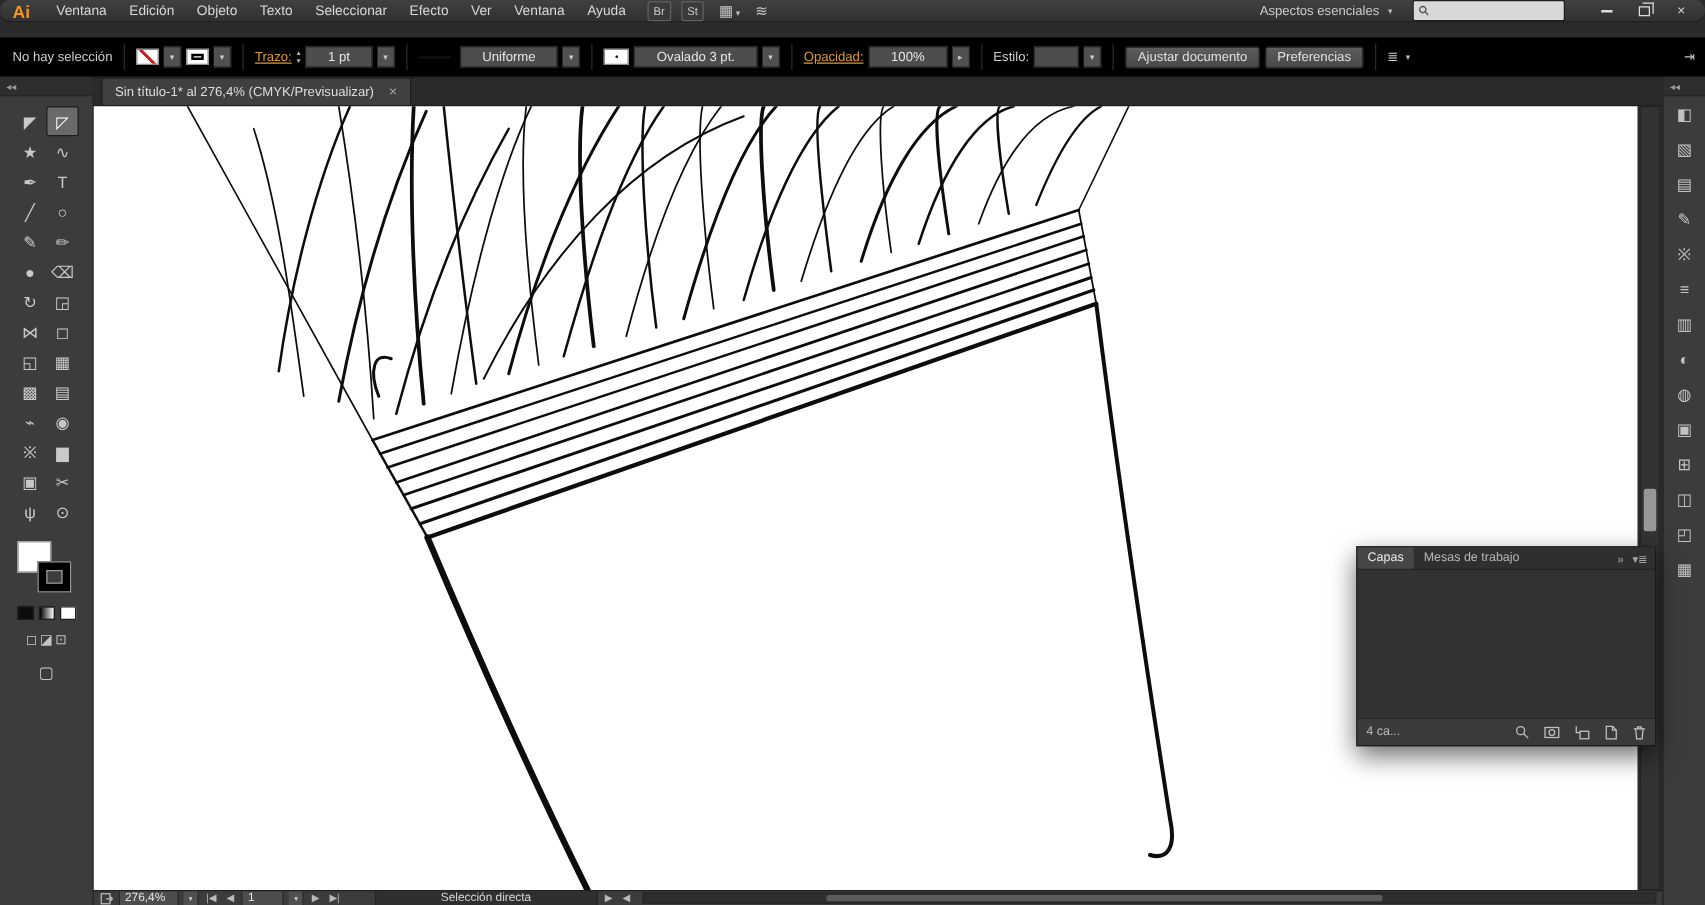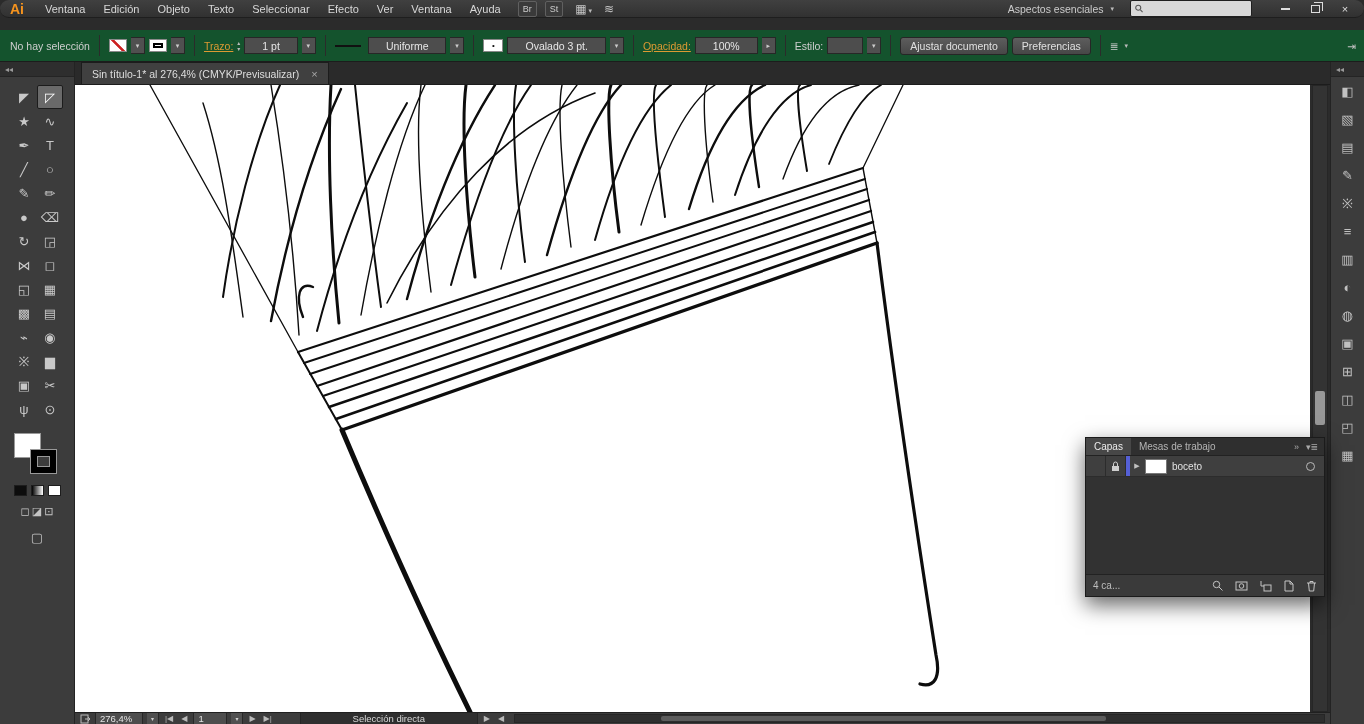--- a/index.html
+++ b/index.html
@@ -23,21 +23,21 @@
     border-radius:2px; height:17px; width:122px; padding:0 4px; margin-right:20px; gap:3px; }
   .search input { border:0; background:transparent; width:100%; font-size:10px; color:#333; outline:none; }
   .win-btns { display:flex; gap:4px; }
   .win-btn { width:26px; height:18px; display:flex; align-items:center; justify-content:center; color:#ddd; }
   .min-glyph { width:9px; height:2px; background:#ddd; }
   .restore-glyph { width:9px; height:8px; border:1px solid #ddd; position:relative; }
   .restore-glyph::before { content:""; position:absolute; left:2px; top:-4px; width:8px; height:8px;
     border:1px solid #ddd; border-bottom:0; border-left:0; }
 
   
-  .controlbar { position:absolute; left:0; top:30px; width:100%; height:32px; background:#14532d;
+  .controlbar { position:absolute; left:0; top:30px; width:100%; height:32px; background:#000000;
     border-bottom:1px solid #1c1c1c; display:flex; align-items:center; padding:0 8px; font-size:10.5px; }
   .cgroup { display:flex; align-items:center; gap:4px; padding:0 9px; border-right:1px solid #2b2b2b; height:70%; }
   .cgroup:first-child { padding-left:2px; }
   .link { color:#dd9a33; text-decoration:underline; }
   .field { background:#4d4d4d; border:1px solid #272727; color:#e6e6e6; height:17px;
     display:inline-flex; align-items:center; padding:0 17px; }
   .caret-btn { background:#505050; border:1px solid #272727; border-left:0; height:17px; width:14px;
     display:inline-flex; align-items:center; justify-content:center; font-size:7px; color:#ccc; }
   .stepper { display:inline-flex; flex-direction:column; font-size:6px; line-height:6px; color:#bbb; }
   .btn { background:linear-gradient(#5d5d5d,#474747); border:1px solid #262626; border-radius:3px;
@@ -396,34 +396,20 @@
       <span class="lp-tab">Mesas de trabajo</span>
       <span class="lp-head-icons">
         <span>»</span>
         <span>▾≣</span>
       </span>
     </div>
 
 
 
 
-    <div class="lp-row">
-      <span class="lp-cell"></span>
-      <span class="lp-cell">
-        <svg width="9" height="11" viewBox="0 0 9 11">
-          <rect x="1" y="5" width="7" height="5" fill="#cfcfcf"></rect>
-          <path d="M2.5 5 V3 a2 2 0 0 1 4 0 V5" fill="none" stroke="#cfcfcf"></path>
-        </svg>
-      </span>
-      <span class="lp-colorbar" style="background-color: rgb(85, 96, 214);"></span>
-      <span class="lp-arrow">▶</span>
-      <span class="lp-thumb"></span>
-      <span class="lp-name">boceto</span>
-      <span class="lp-target"></span>
-    </div>
 
     <div class="lp-empty"></div>
 
     <div class="lp-footer">
       <span class="lp-count">4 ca...</span>
       <span class="lp-ficon">
         <svg width="12" height="12" viewBox="0 0 12 12">
           <circle cx="4.5" cy="4.5" r="3.2" fill="none" stroke="#c4c4c4"></circle>
           <line x1="7" y1="7" x2="10.5" y2="10.5" stroke="#c4c4c4"></line>
         </svg>

